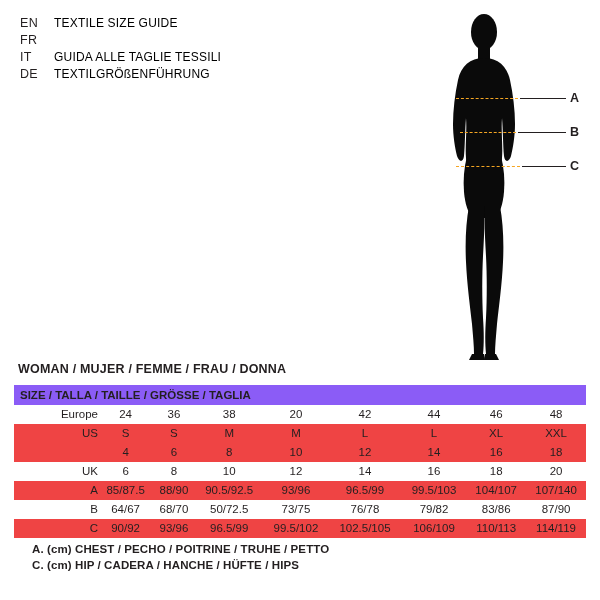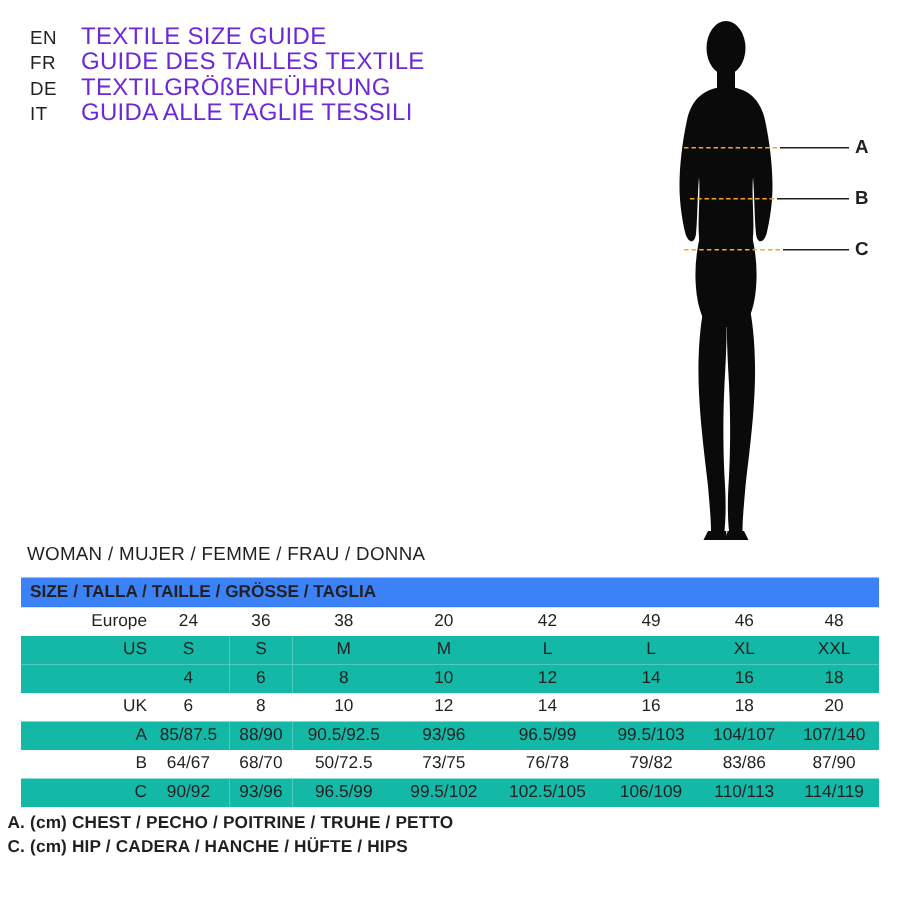--- a/index.html
+++ b/index.html
@@ -28,23 +28,23 @@
     align-items: baseline;
     height: 17px;
   }
   .lang-code {
     width: 34px;
     font-size: 12.5px;
     letter-spacing: 0.3px;
     color: #231f20;
   }
   .lang-text {
-    font-size: 16px;
+    font-size: 12px;
     letter-spacing: 0.2px;
-    color: #6d28d9;
+    color: #000000;
     white-space: nowrap;
   }
 
   
   .figure-wrap {
     position: absolute;
     top: 6px;
     left: 420px;
     width: 175px;
     height: 370px;
@@ -70,21 +70,21 @@
     font-weight: bold;
     color: #231f20;
   }
 
   
   .woman-title {
     position: absolute;
     top: 362px;
     left: 18px;
     font-size: 12.5px;
-    font-weight: normal;
+    font-weight: bold;
     letter-spacing: 0.2px;
     color: #231f20;
   }
 
   
   .size-table {
     position: absolute;
     top: 385px;
     left: 14px;
     width: 572px;
@@ -93,75 +93,74 @@
   }
   .size-table th, .size-table td {
     padding: 0;
     height: 19px;
     line-height: 19px;
     text-align: center;
     font-weight: normal;
     color: #231f20;
   }
   .size-table .hdr-row td {
-    background: #3b82f6;
+    background: #8b5cf6;
     text-align: left;
     padding-left: 6px;
     font-weight: bold;
     font-size: 11.5px;
     height: 20px;
     line-height: 20px;
   }
   .size-table tr.shade td {
-    background: #14b8a6;
+    background: #ef4444;
     margin-top: 12px;
   }
   .size-table tr.plain td {
     background: #ffffff;
   }
   .size-table td.rowlabel {
     text-align: right;
     padding-left: 6px;
     width: 78px;
   }
 
   
   .notes {
     position: absolute;
     top: 541px;
-    left: 5px;
+    left: 32px;
   }
   .note-line {
     font-size: 11.5px;
     font-weight: bold;
     letter-spacing: 0.1px;
     color: #231f20;
     height: 16px;
     line-height: 16px;
   }
 </style>
 </head>
 <body>
 
 <div class="lang-block">
   <div class="lang-row">
     <span class="lang-code">EN</span>
     <span class="lang-text">TEXTILE SIZE GUIDE</span>
   </div>
   <div class="lang-row">
     <span class="lang-code">FR</span>
-    <span class="lang-text">GUIDE DES TAILLES TEXTILE</span>
+  </div>
+  <div class="lang-row">
+    <span class="lang-code">IT</span>
+    <span class="lang-text">GUIDA ALLE TAGLIE TESSILI</span>
   </div>
   <div class="lang-row">
     <span class="lang-code">DE</span>
     <span class="lang-text">TEXTILGRÖßENFÜHRUNG</span>
-  </div>
-  <div class="lang-row">
-    <span class="lang-code">IT</span>
-    <span class="lang-text">GUIDA ALLE TAGLIE TESSILI</span>
   </div>
 </div>
 
 <div class="figure-wrap">
   <svg class="figure-svg" width="175" height="370" viewBox="0 0 175 370">
     <g fill="#0a0a0a">
 
       <ellipse cx="64" cy="26" rx="13" ry="18"></ellipse>
 
       <path d="M58 40 h12 v14 h-12 z"></path>
@@ -234,21 +233,21 @@
       <td colspan="9">SIZE / TALLA / TAILLE / GRÖSSE / TAGLIA</td>
     </tr>
 
     <tr class="plain">
       <td class="rowlabel">Europe</td>
       <td>24</td>
       <td>36</td>
       <td>38</td>
       <td>20</td>
       <td>42</td>
-      <td>49</td>
+      <td>44</td>
       <td>46</td>
       <td>48</td>
     </tr>
 
     <tr class="shade">
       <td class="rowlabel">US</td>
       <td>S</td>
       <td>S</td>
       <td>M</td>
       <td>M</td>

